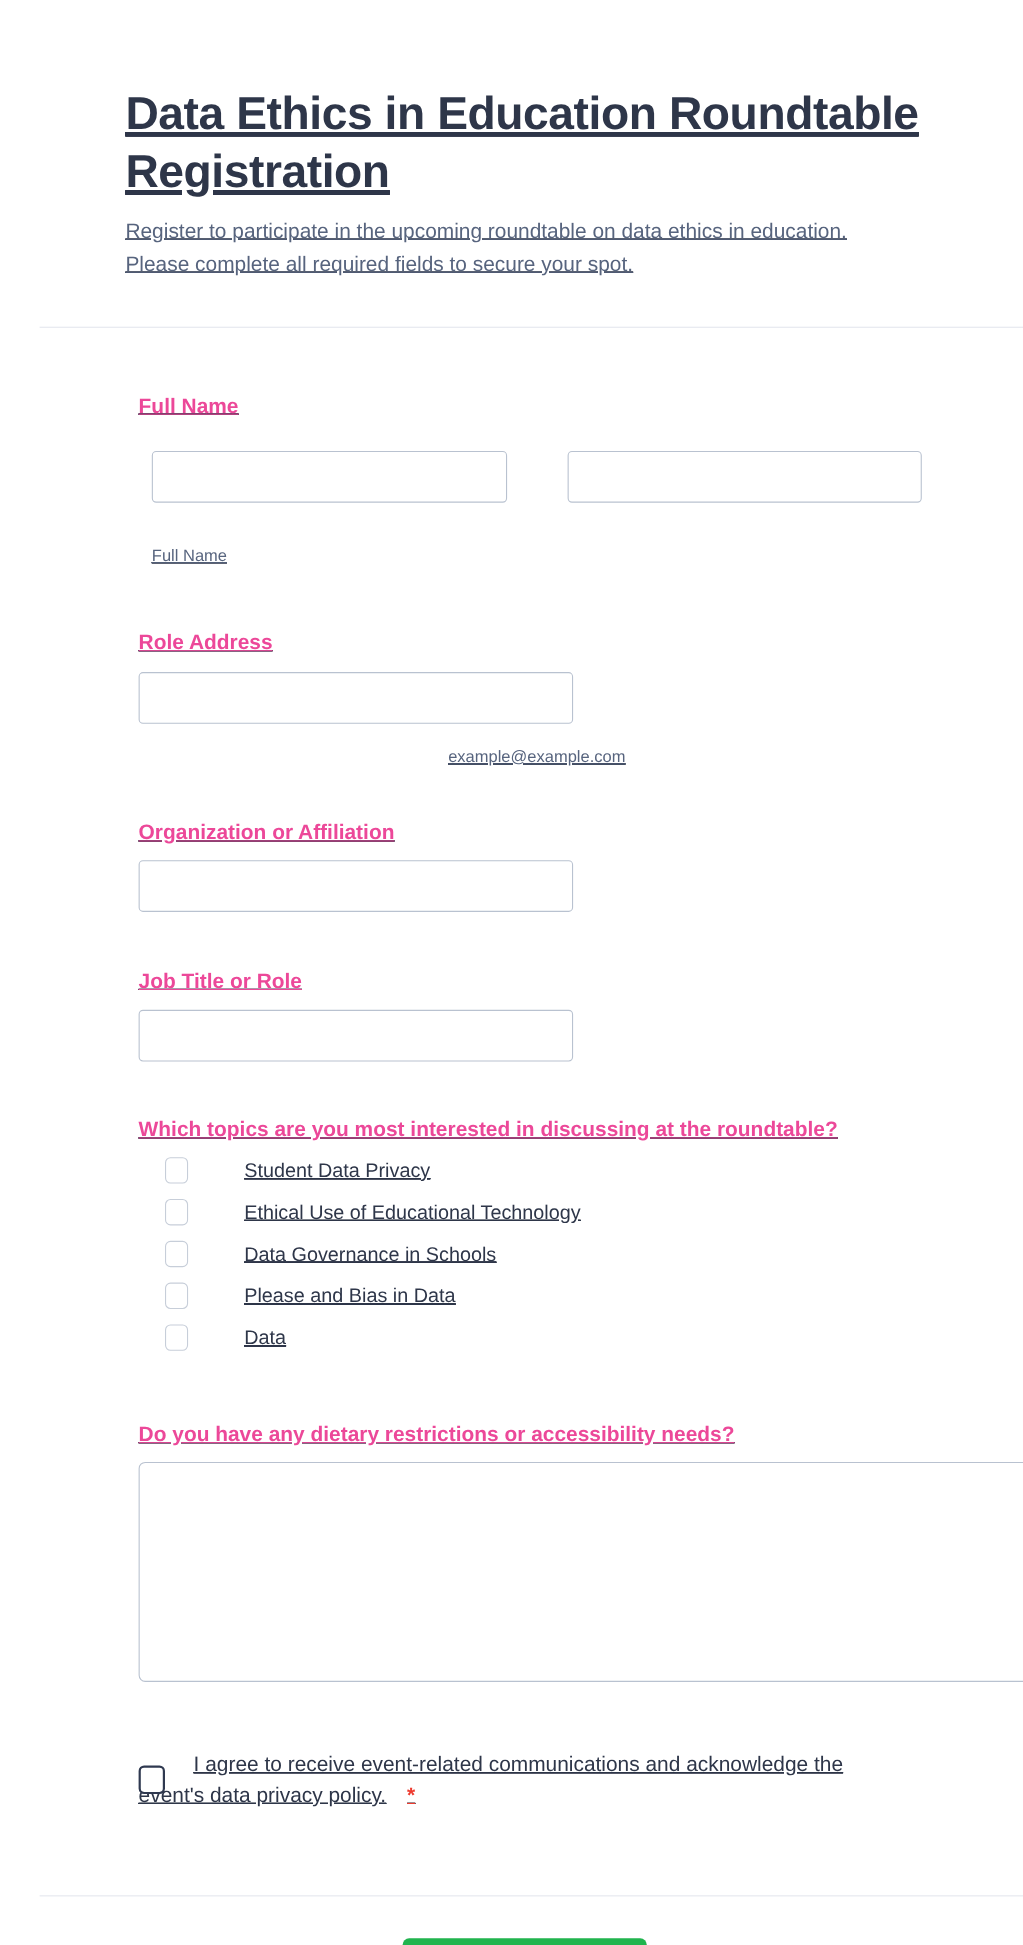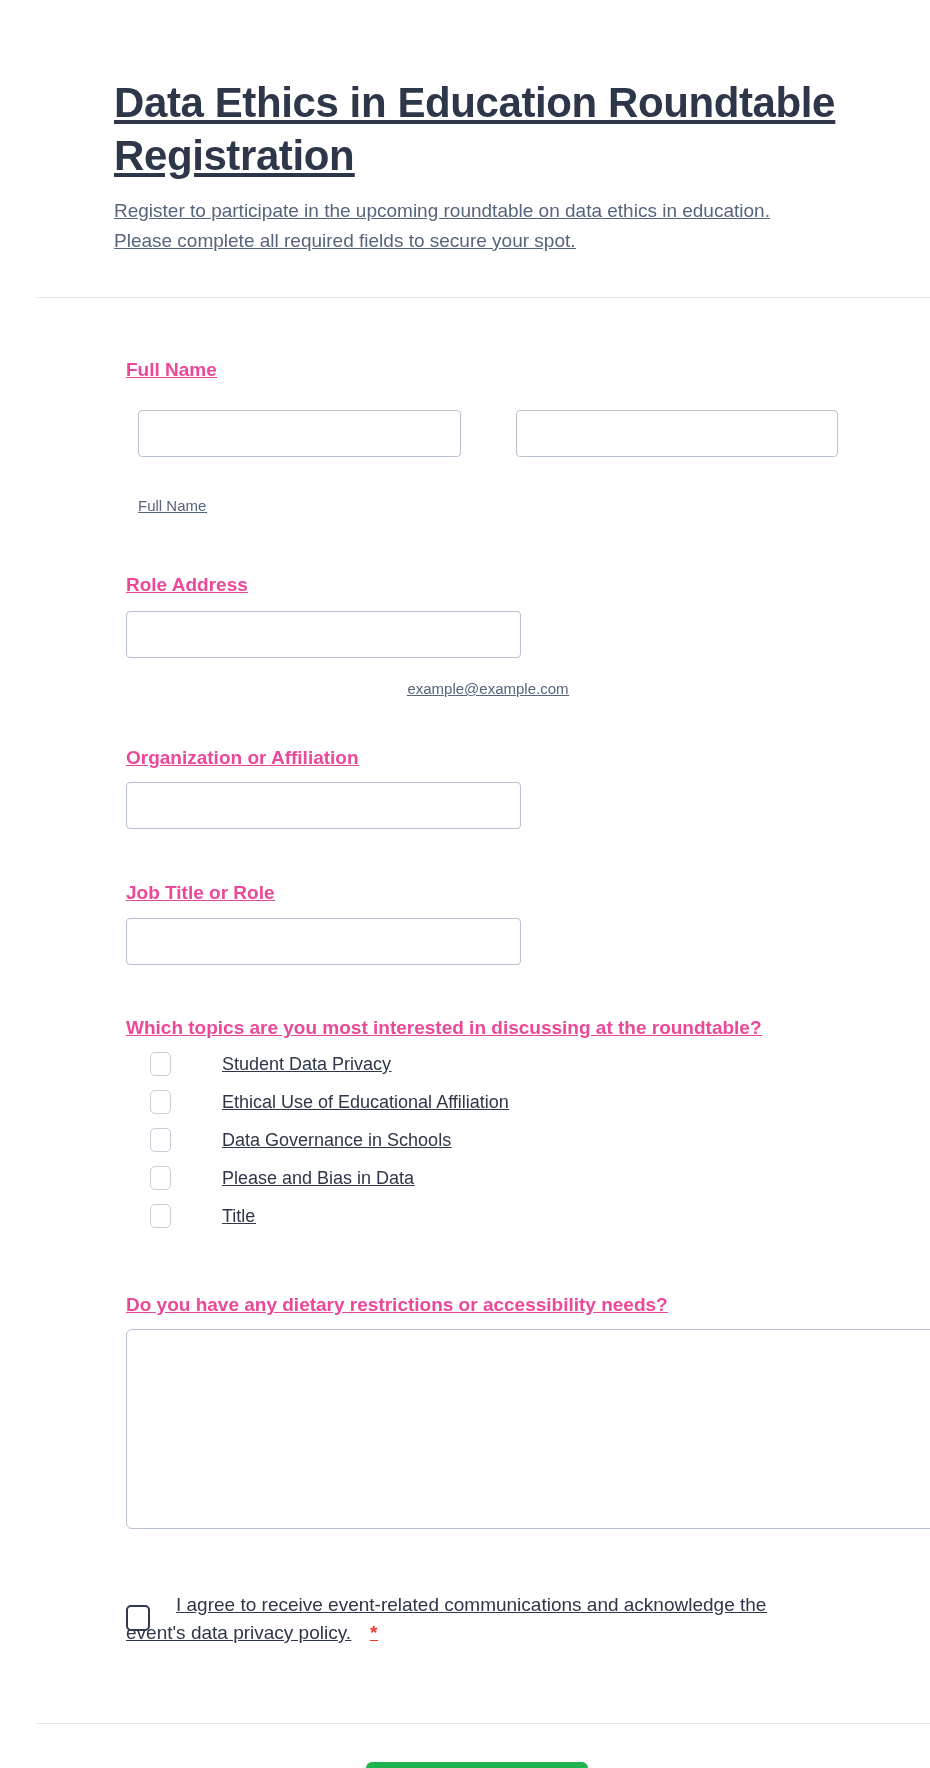--- a/index.html
+++ b/index.html
@@ -209,33 +209,33 @@
 
     <div>
       <div class="q-label fg-label-mt51">Which topics are you most interested in discussing at the roundtable?</div>
       <div class="options">
         <div class="opt-row">
           <span class="checkbox"></span>
           <span class="opt-label">Student Data Privacy</span>
         </div>
         <div class="opt-row">
           <span class="checkbox"></span>
-          <span class="opt-label">Ethical Use of Educational Affiliation</span>
+          <span class="opt-label">Ethical Use of Educational Technology</span>
         </div>
         <div class="opt-row">
           <span class="checkbox"></span>
           <span class="opt-label">Data Governance in Schools</span>
         </div>
         <div class="opt-row">
           <span class="checkbox"></span>
           <span class="opt-label">Please and Bias in Data</span>
         </div>
         <div class="opt-row">
           <span class="checkbox"></span>
-          <span class="opt-label">Title</span>
+          <span class="opt-label">Data</span>
         </div>
       </div>
     </div>
 
     <div>
       <div class="q-label fg-label-mt65">Do you have any dietary restrictions or accessibility needs?</div>
       <textarea class="long-text" style=""></textarea>
     </div>
 
     <div class="agreement">

